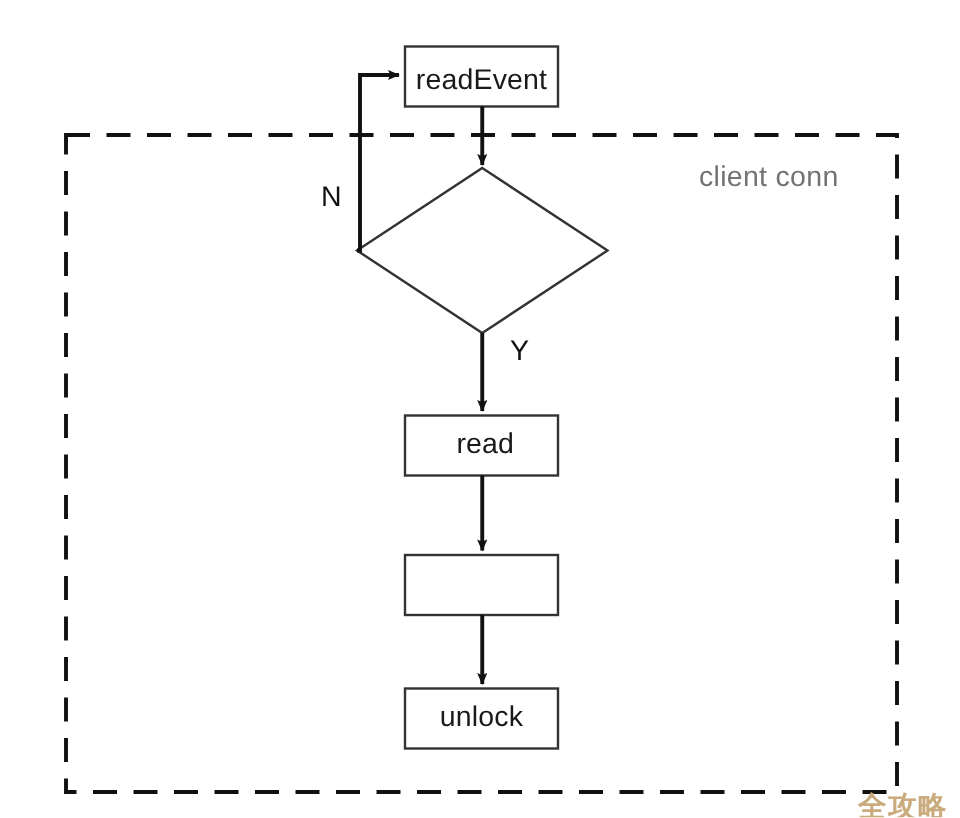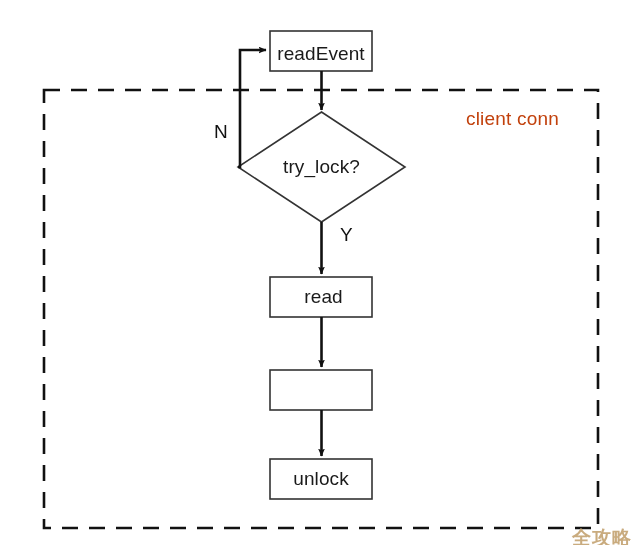--- a/index.html
+++ b/index.html
@@ -37,21 +37,21 @@
   }
   .edge-label {
     position: absolute;
     font-size: 19px;
     color: #111111;
     white-space: nowrap;
   }
   .group-label {
     position: absolute;
     font-size: 19px;
-    color: #c2410c;
+    color: #737373;
     white-space: nowrap;
     letter-spacing: 0.2px;
   }
   .watermark {
     position: absolute;
     font-size: 19px;
     font-weight: bold;
     color: #c9ab7e;
     white-space: nowrap;
     letter-spacing: 1px;
@@ -88,21 +88,20 @@
 
     <line x1="321.5" y1="222" x2="321.5" y2="274" stroke="#111111" stroke-width="2.6" marker-end="url(#arrow)"></line>
 
     <line x1="321.5" y1="317" x2="321.5" y2="367" stroke="#111111" stroke-width="2.6" marker-end="url(#arrow)"></line>
 
     <line x1="321.5" y1="410" x2="321.5" y2="456" stroke="#111111" stroke-width="2.6" marker-end="url(#arrow)"></line>
   </svg>
 
   <div class="node-label" style="left:270px; top:31px; width:102px; height:46px;">readEvent</div>
 
-  <div class="node-label" style="left:238px; top:112px; width:167px; height:110px;">try_lock?</div>
 
   <div class="node-label" style="left:270px; top:277px; width:107px; height:40px;">read</div>
 
 
   <div class="node-label" style="left:270px; top:459px; width:102px; height:40px;">unlock</div>
 
   <div class="edge-label" style="left:214px; top:121px;">N</div>
 
   <div class="edge-label" style="left:340px; top:224px;">Y</div>
 

